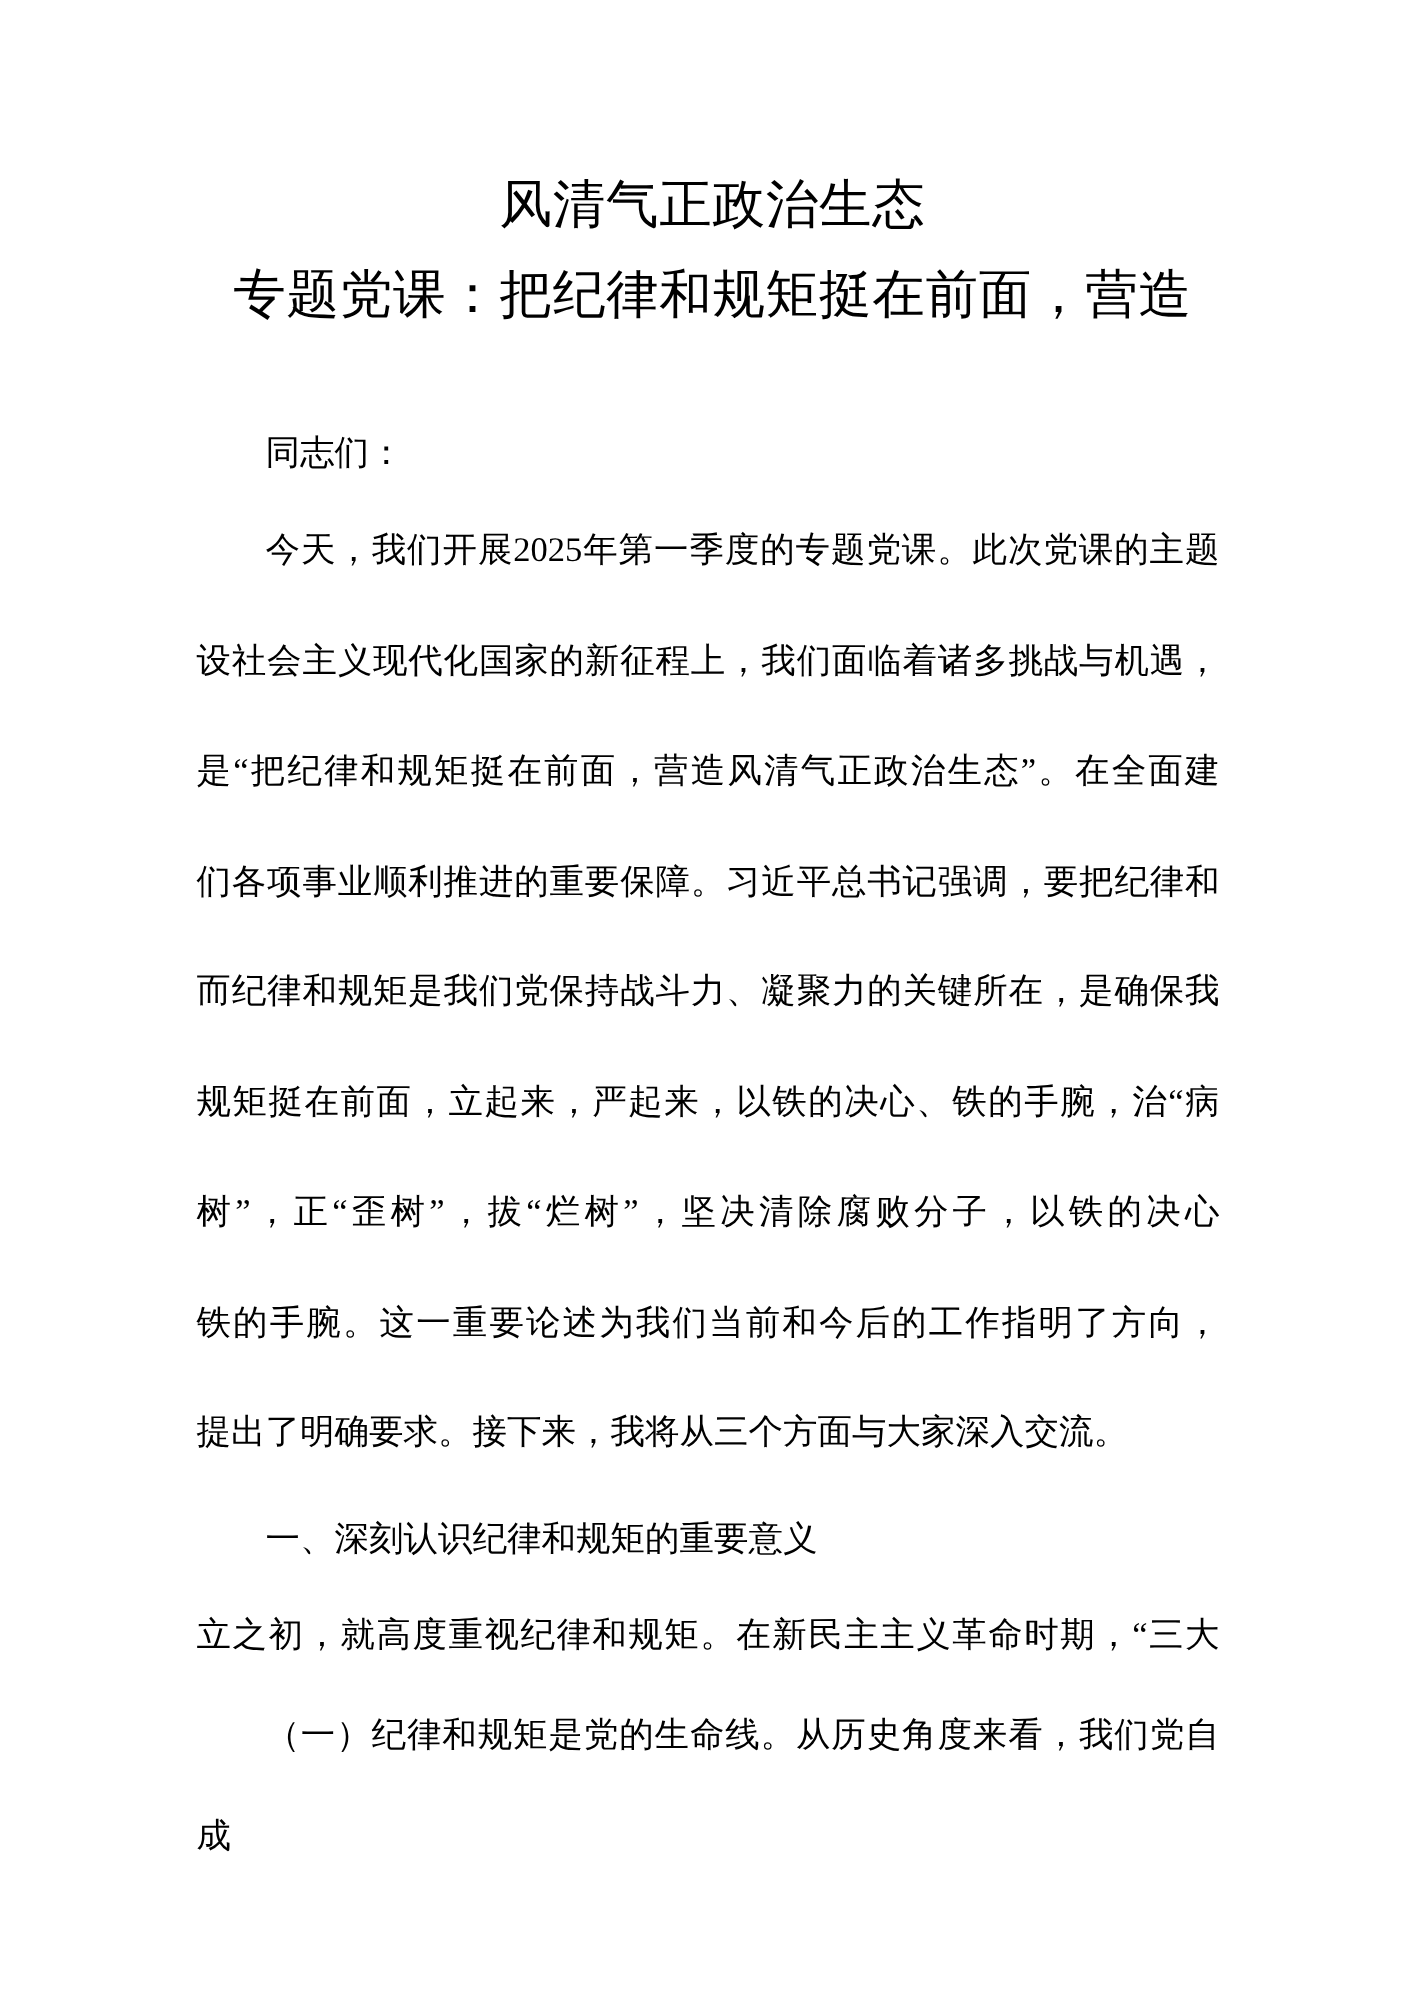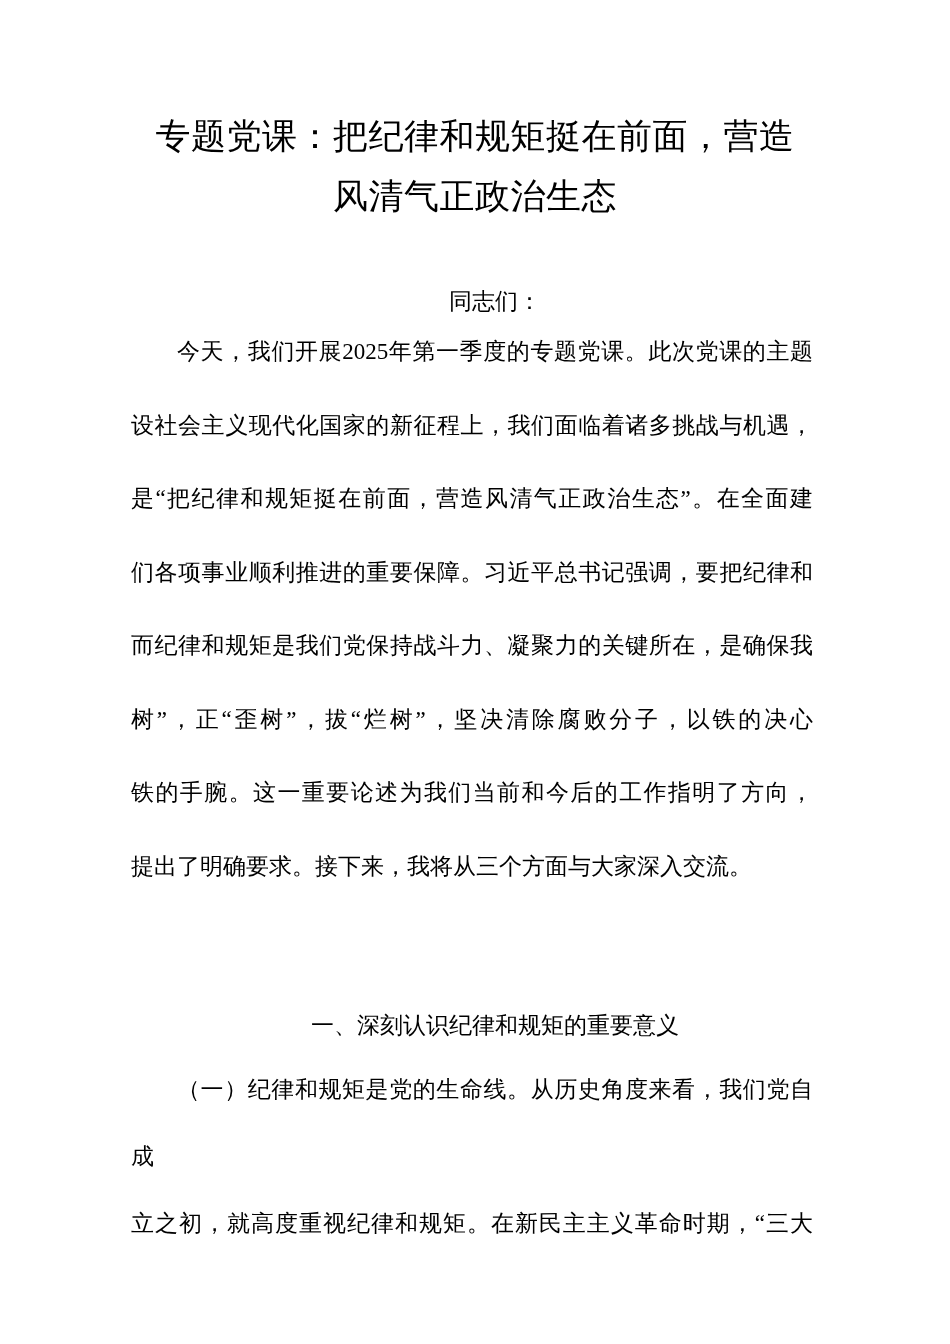--- a/index.html
+++ b/index.html
@@ -33,72 +33,72 @@
     position: absolute;
     left: 131px;
     width: 682px;
     font-size: 23px;
   }
   .salutation-block {
     top: 265px;
     line-height: 73px;
   }
   .para1-block {
-    top: 315px;
+    top: 330px;
     line-height: 73.5px;
   }
   .heading-block {
     top: 989px;
     line-height: 73px;
   }
   .para2-block {
     top: 1056px;
     line-height: 67px;
   }
   .line {
     white-space: nowrap;
     overflow: visible;
   }
   .line.indent {
     text-indent: 2em;
-    text-align: center;
   }
   .line.j {
     text-align: justify;
     text-align-last: justify;
     white-space: normal;
   }
 </style>
 </head>
 <body>
 
 <div class="page">
 
   <div class="doc-title">
+    <div class="title-line">风清气正政治生态</div>
     <div class="title-line">专题党课：把纪律和规矩挺在前面，营造</div>
-    <div class="title-line">风清气正政治生态</div>
   </div>
 
   <div class="content-block salutation-block">
     <div class="line indent">同志们：</div>
   </div>
 
   <div class="content-block para1-block">
     <div class="line indent j">今天，我们开展2025年第一季度的专题党课。此次党课的主题</div>
     <div class="line j">设社会主义现代化国家的新征程上，我们面临着诸多挑战与机遇，</div>
     <div class="line j">是“把纪律和规矩挺在前面，营造风清气正政治生态”。在全面建</div>
     <div class="line j">们各项事业顺利推进的重要保障。习近平总书记强调，要把纪律和</div>
     <div class="line j">而纪律和规矩是我们党保持战斗力、凝聚力的关键所在，是确保我</div>
+    <div class="line j">规矩挺在前面，立起来，严起来，以铁的决心、铁的手腕，治“病</div>
     <div class="line j">树”，正“歪树”，拔“烂树”，坚决清除腐败分子，以铁的决心</div>
     <div class="line j">铁的手腕。这一重要论述为我们当前和今后的工作指明了方向，</div>
     <div class="line">提出了明确要求。接下来，我将从三个方面与大家深入交流。</div>
   </div>
 
   <div class="content-block heading-block">
     <div class="line indent">一、深刻认识纪律和规矩的重要意义</div>
   </div>
 
   <div class="content-block para2-block">
+    <div class="line j">立之初，就高度重视纪律和规矩。在新民主主义革命时期，“三大</div>
     <div class="line indent j">（一）纪律和规矩是党的生命线。从历史角度来看，我们党自成</div>
-    <div class="line j">立之初，就高度重视纪律和规矩。在新民主主义革命时期，“三大</div>
   </div>
 
 </div>
 
 </body></html>

